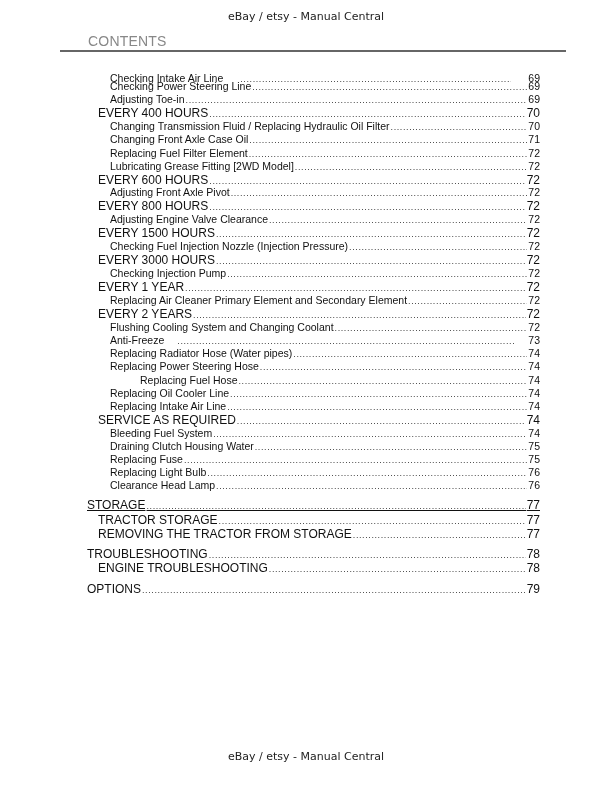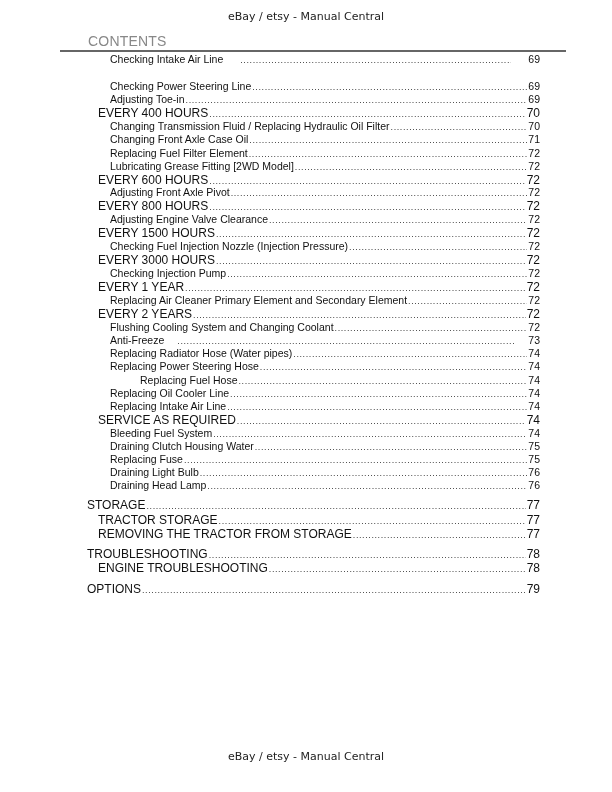--- a/index.html
+++ b/index.html
@@ -19,21 +19,21 @@
     .footer-title { position: absolute; top: 750px; left: 0; width: 612px; text-align: center; font-family: "DejaVu Sans", sans-serif; font-size: 11px; color: #222; }
   </style>
 </head>
 <body>
 
 <div class="header-title">eBay / etsy - Manual Central</div>
 <div class="section-label">CONTENTS</div>
 <div class="rule"></div>
 
 <div class="toc" id="toc">
-    <div class="row lvl3" style="top: 53px; gap: 16px;">
+    <div class="row lvl3" style="top: 72px; gap: 16px;">
       <span class="label">Checking Intake Air Line</span>
       <span class="dots"></span>
       <span class="page">69</span>
     </div>
     <div class="row lvl3" style="top: 80px;">
       <span class="label">Checking Power Steering Line</span>
       <span class="dots"></span>
       <span class="page">69</span>
     </div>
     <div class="row lvl3" style="top: 93px;">
@@ -170,30 +170,30 @@
       <span class="label">Draining Clutch Housing Water</span>
       <span class="dots"></span>
       <span class="page">75</span>
     </div>
     <div class="row lvl3" style="top: 453px;">
       <span class="label">Replacing Fuse</span>
       <span class="dots"></span>
       <span class="page">75</span>
     </div>
     <div class="row lvl3" style="top: 466px;">
-      <span class="label">Draining Light Bulb</span>
+      <span class="label">Replacing Light Bulb</span>
       <span class="dots"></span>
       <span class="page">76</span>
     </div>
     <div class="row lvl3" style="top: 479px;">
-      <span class="label">Draining Head Lamp</span>
+      <span class="label">Clearance Head Lamp</span>
       <span class="dots"></span>
       <span class="page">76</span>
     </div>
-    <div class="row lvl1" style="top: 498px;">
+    <div class="row lvl1" style="top: 498px; text-decoration: underline;">
       <span class="label">STORAGE</span>
       <span class="dots"></span>
       <span class="page">77</span>
     </div>
     <div class="row lvl2" style="top: 513px;">
       <span class="label">TRACTOR STORAGE</span>
       <span class="dots"></span>
       <span class="page">77</span>
     </div>
     <div class="row lvl2" style="top: 527px;">

